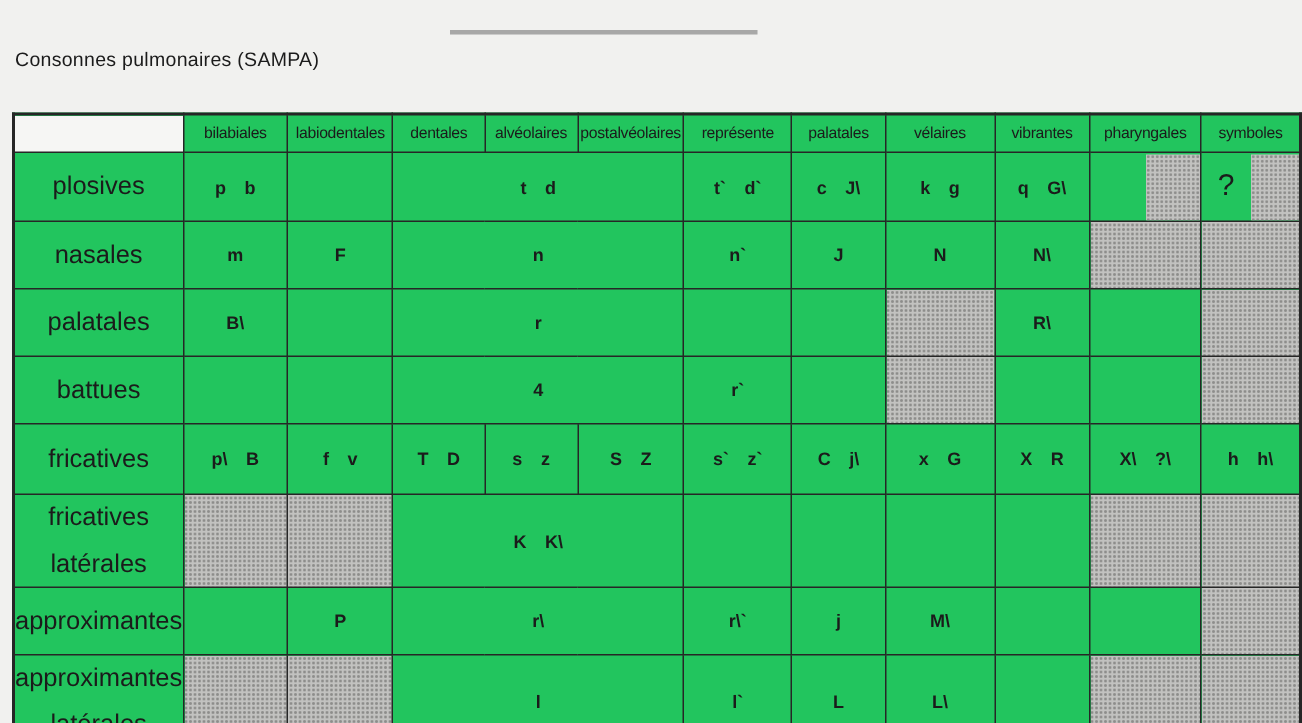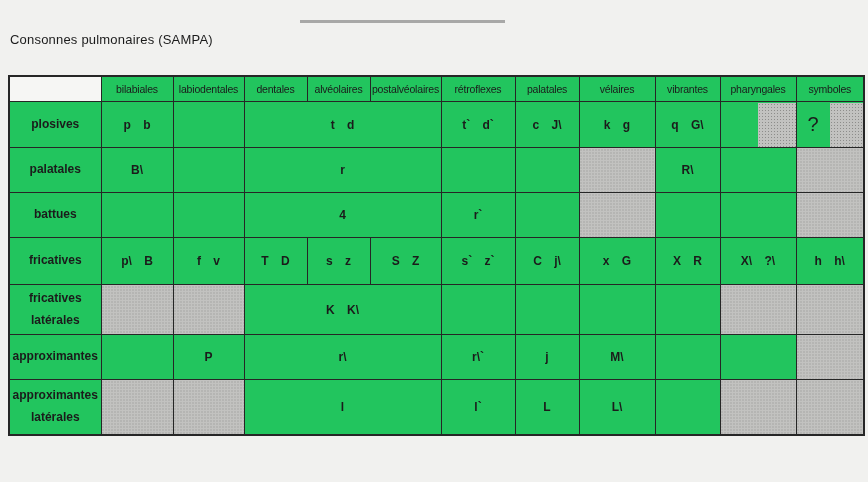--- a/index.html
+++ b/index.html
@@ -28,21 +28,21 @@
     border:1px solid #262626;
     padding:0; text-align:center; vertical-align:middle;
     overflow:hidden;
   }
   thead th {
     height:24px; font-weight:400; font-size:10.5px;
     letter-spacing:-0.2px;
   }
   th.corner { background:#f6f6f4; }
   .rowlabel {
-    font-weight:700; font-size:12px;
+    font-weight:400; font-size:17px;
     white-space:pre-line; line-height:1.8;text-align:center;
   }
   .sym { font-size:12px; word-spacing:9px;font-weight:bold; }
   .shadebg {
     background-color:#c2c2c0;
     background-image:radial-gradient(#8d8d8b 0.8px, transparent 0.95px);
     background-size:3px 3px;
   }
   .splitwrap { display:flex; align-items:stretch; width:100%; }
   .splitwrap .left {
@@ -77,21 +77,21 @@
         <col style="width: 68px;">
       </colgroup>
     <thead>
       <tr>
           <th class="corner"></th>
           <th>bilabiales</th>
           <th>labiodentales</th>
           <th>dentales</th>
           <th>alvéolaires</th>
           <th>postalvéolaires</th>
-          <th>rétroflexes</th>
+          <th>représente</th>
           <th>palatales</th>
           <th>vélaires</th>
           <th>vibrantes</th>
           <th>pharyngales</th>
           <th>symboles</th>
         </tr>
     </thead>
     <tbody>
         <tr style="height: 46px;">
           <th class="rowlabel">plosives</th>
@@ -109,20 +109,32 @@
             </div>
           </td>
           <td>
             <div class="splitwrap" style="height: 44px;">
               <div class="left">?</div>
               <div class="right shadebg"></div>
             </div>
           </td>
         </tr>
         <tr style="height: 45px;">
+          <th class="rowlabel">nasales</th>
+          <td class="sym">m</td>
+          <td class="sym">F</td>
+          <td colspan="3" class="sym">n</td>
+          <td class="sym">n`</td>
+          <td class="sym">J</td>
+          <td class="sym">N</td>
+          <td class="sym">N\</td>
+          <td class="shadebg"></td>
+          <td class="shadebg"></td>
+        </tr>
+        <tr style="height: 45px;">
           <th class="rowlabel">palatales</th>
           <td class="sym">B\</td>
           <td class="sym"></td>
           <td colspan="3" class="sym">r</td>
           <td class="sym"></td>
           <td class="sym"></td>
           <td class="shadebg"></td>
           <td class="sym">R\</td>
           <td class="sym"></td>
           <td class="shadebg"></td>

